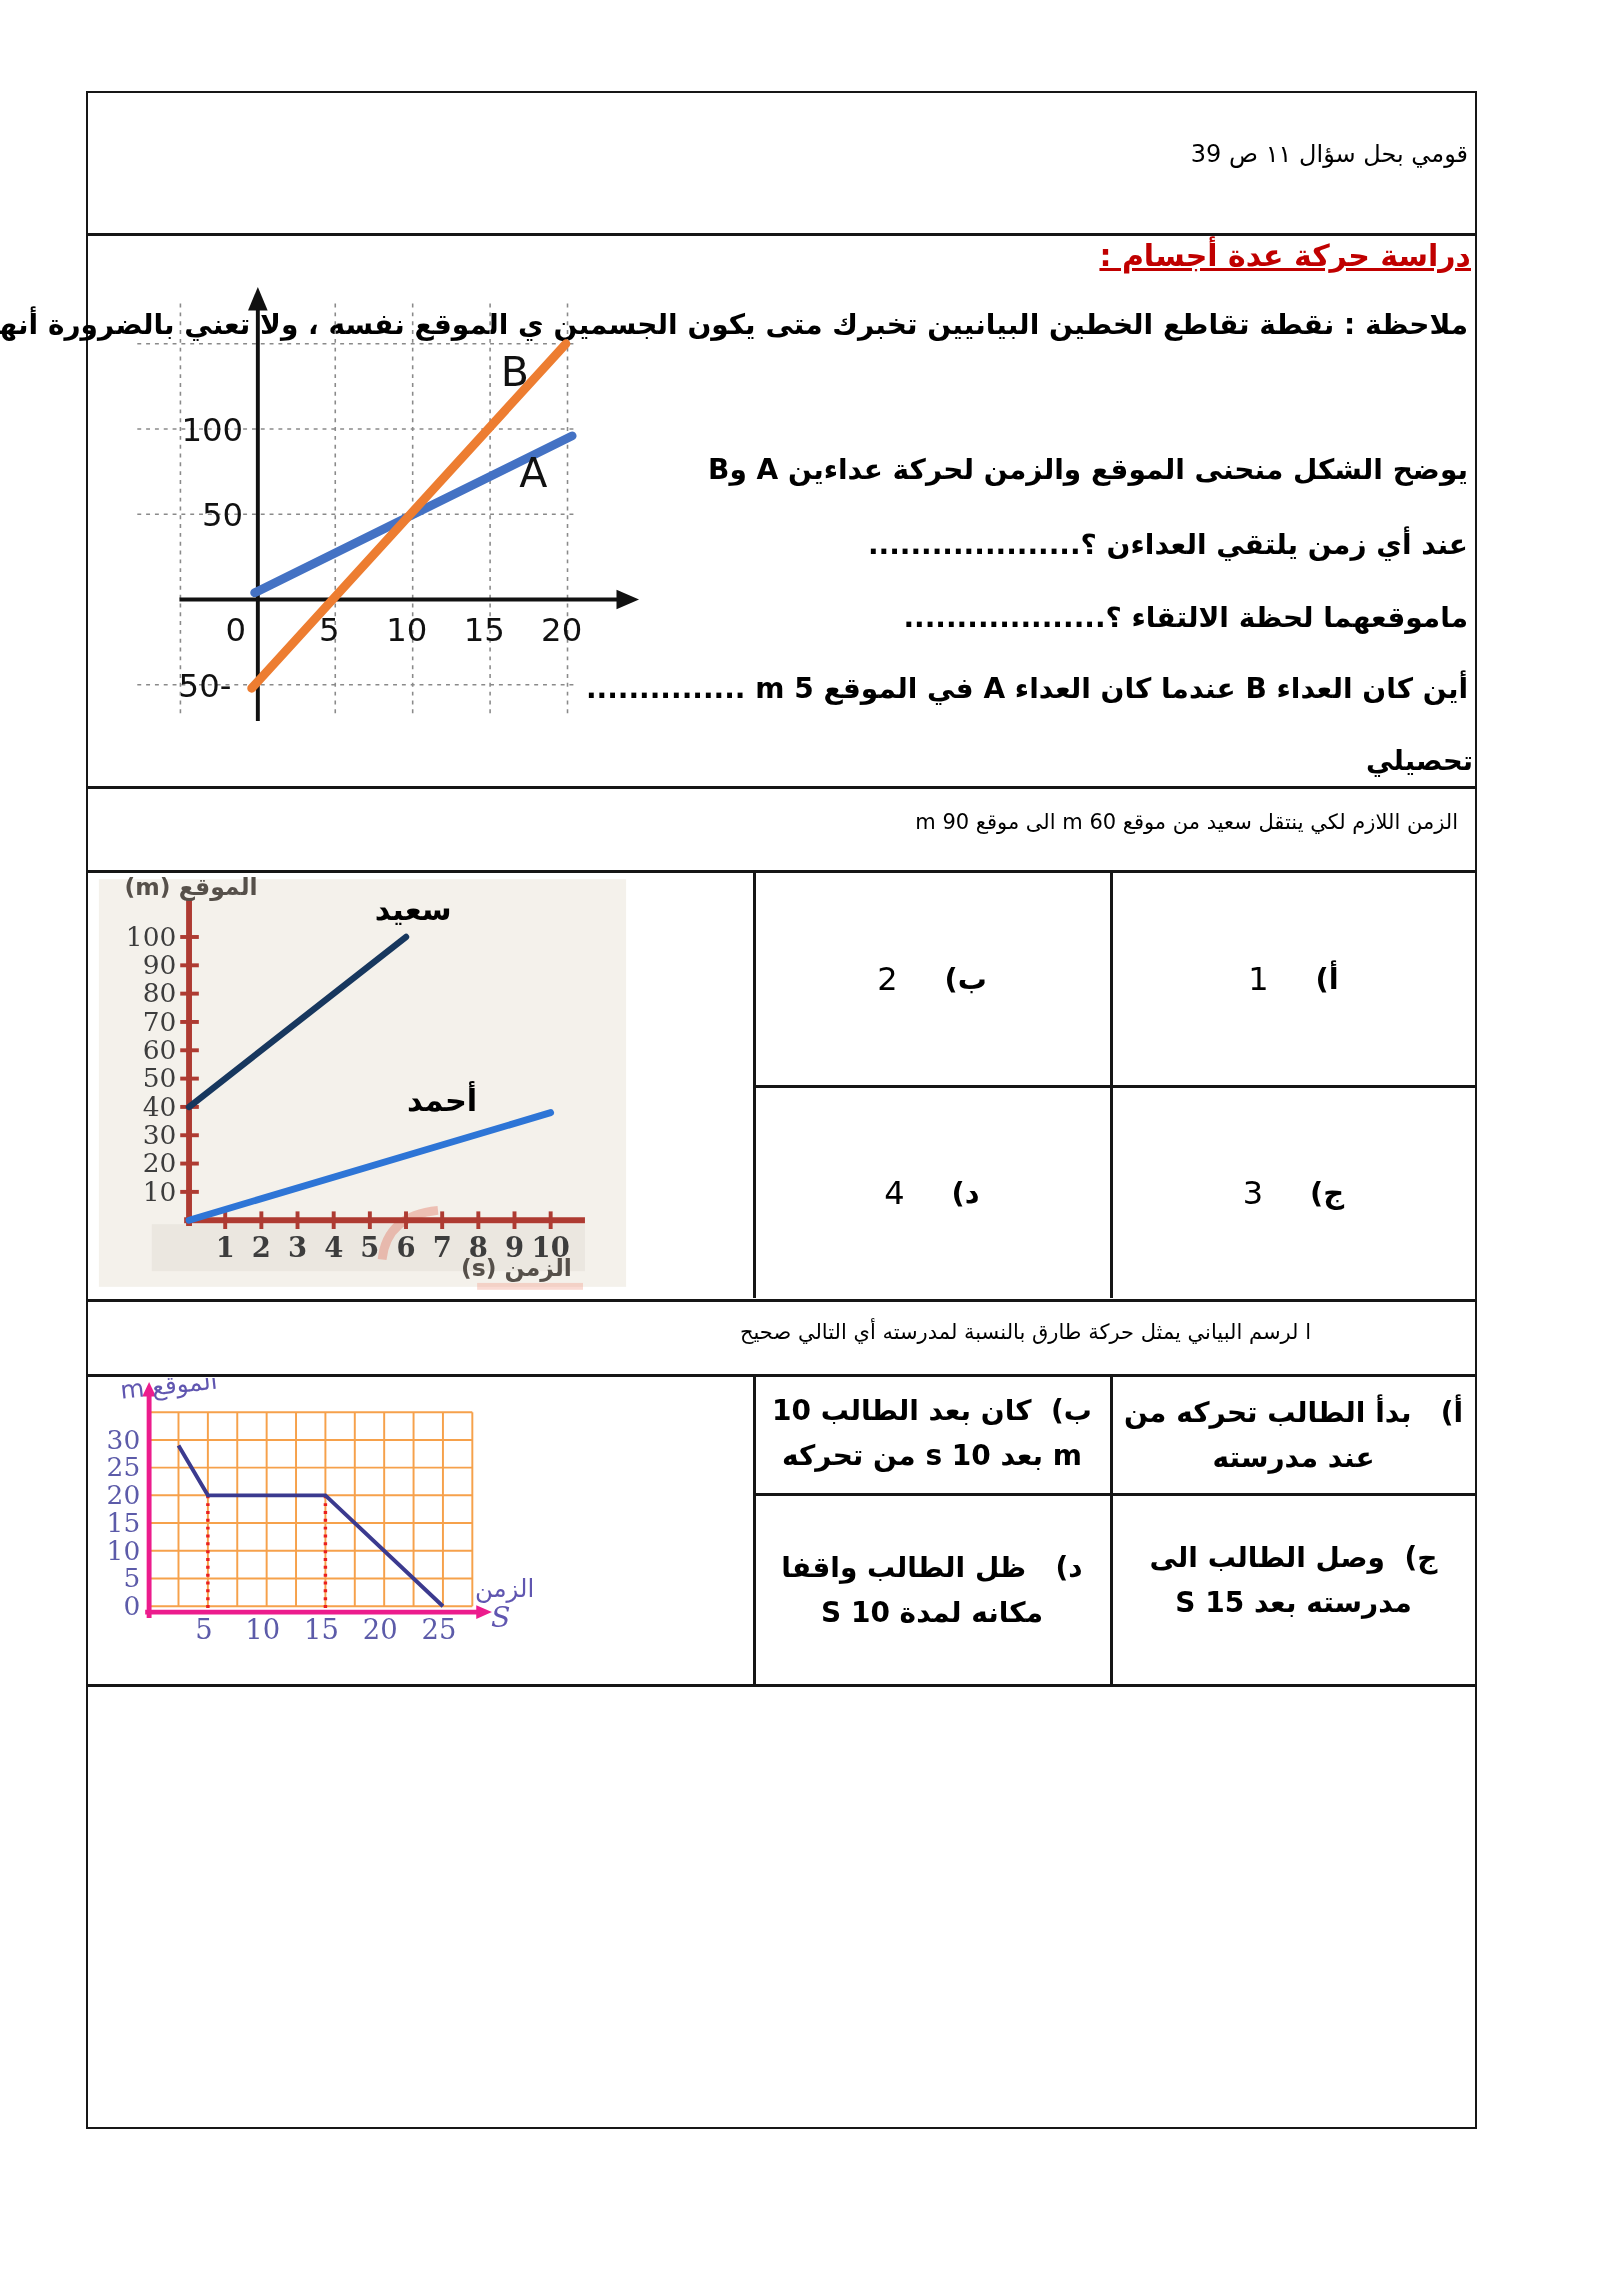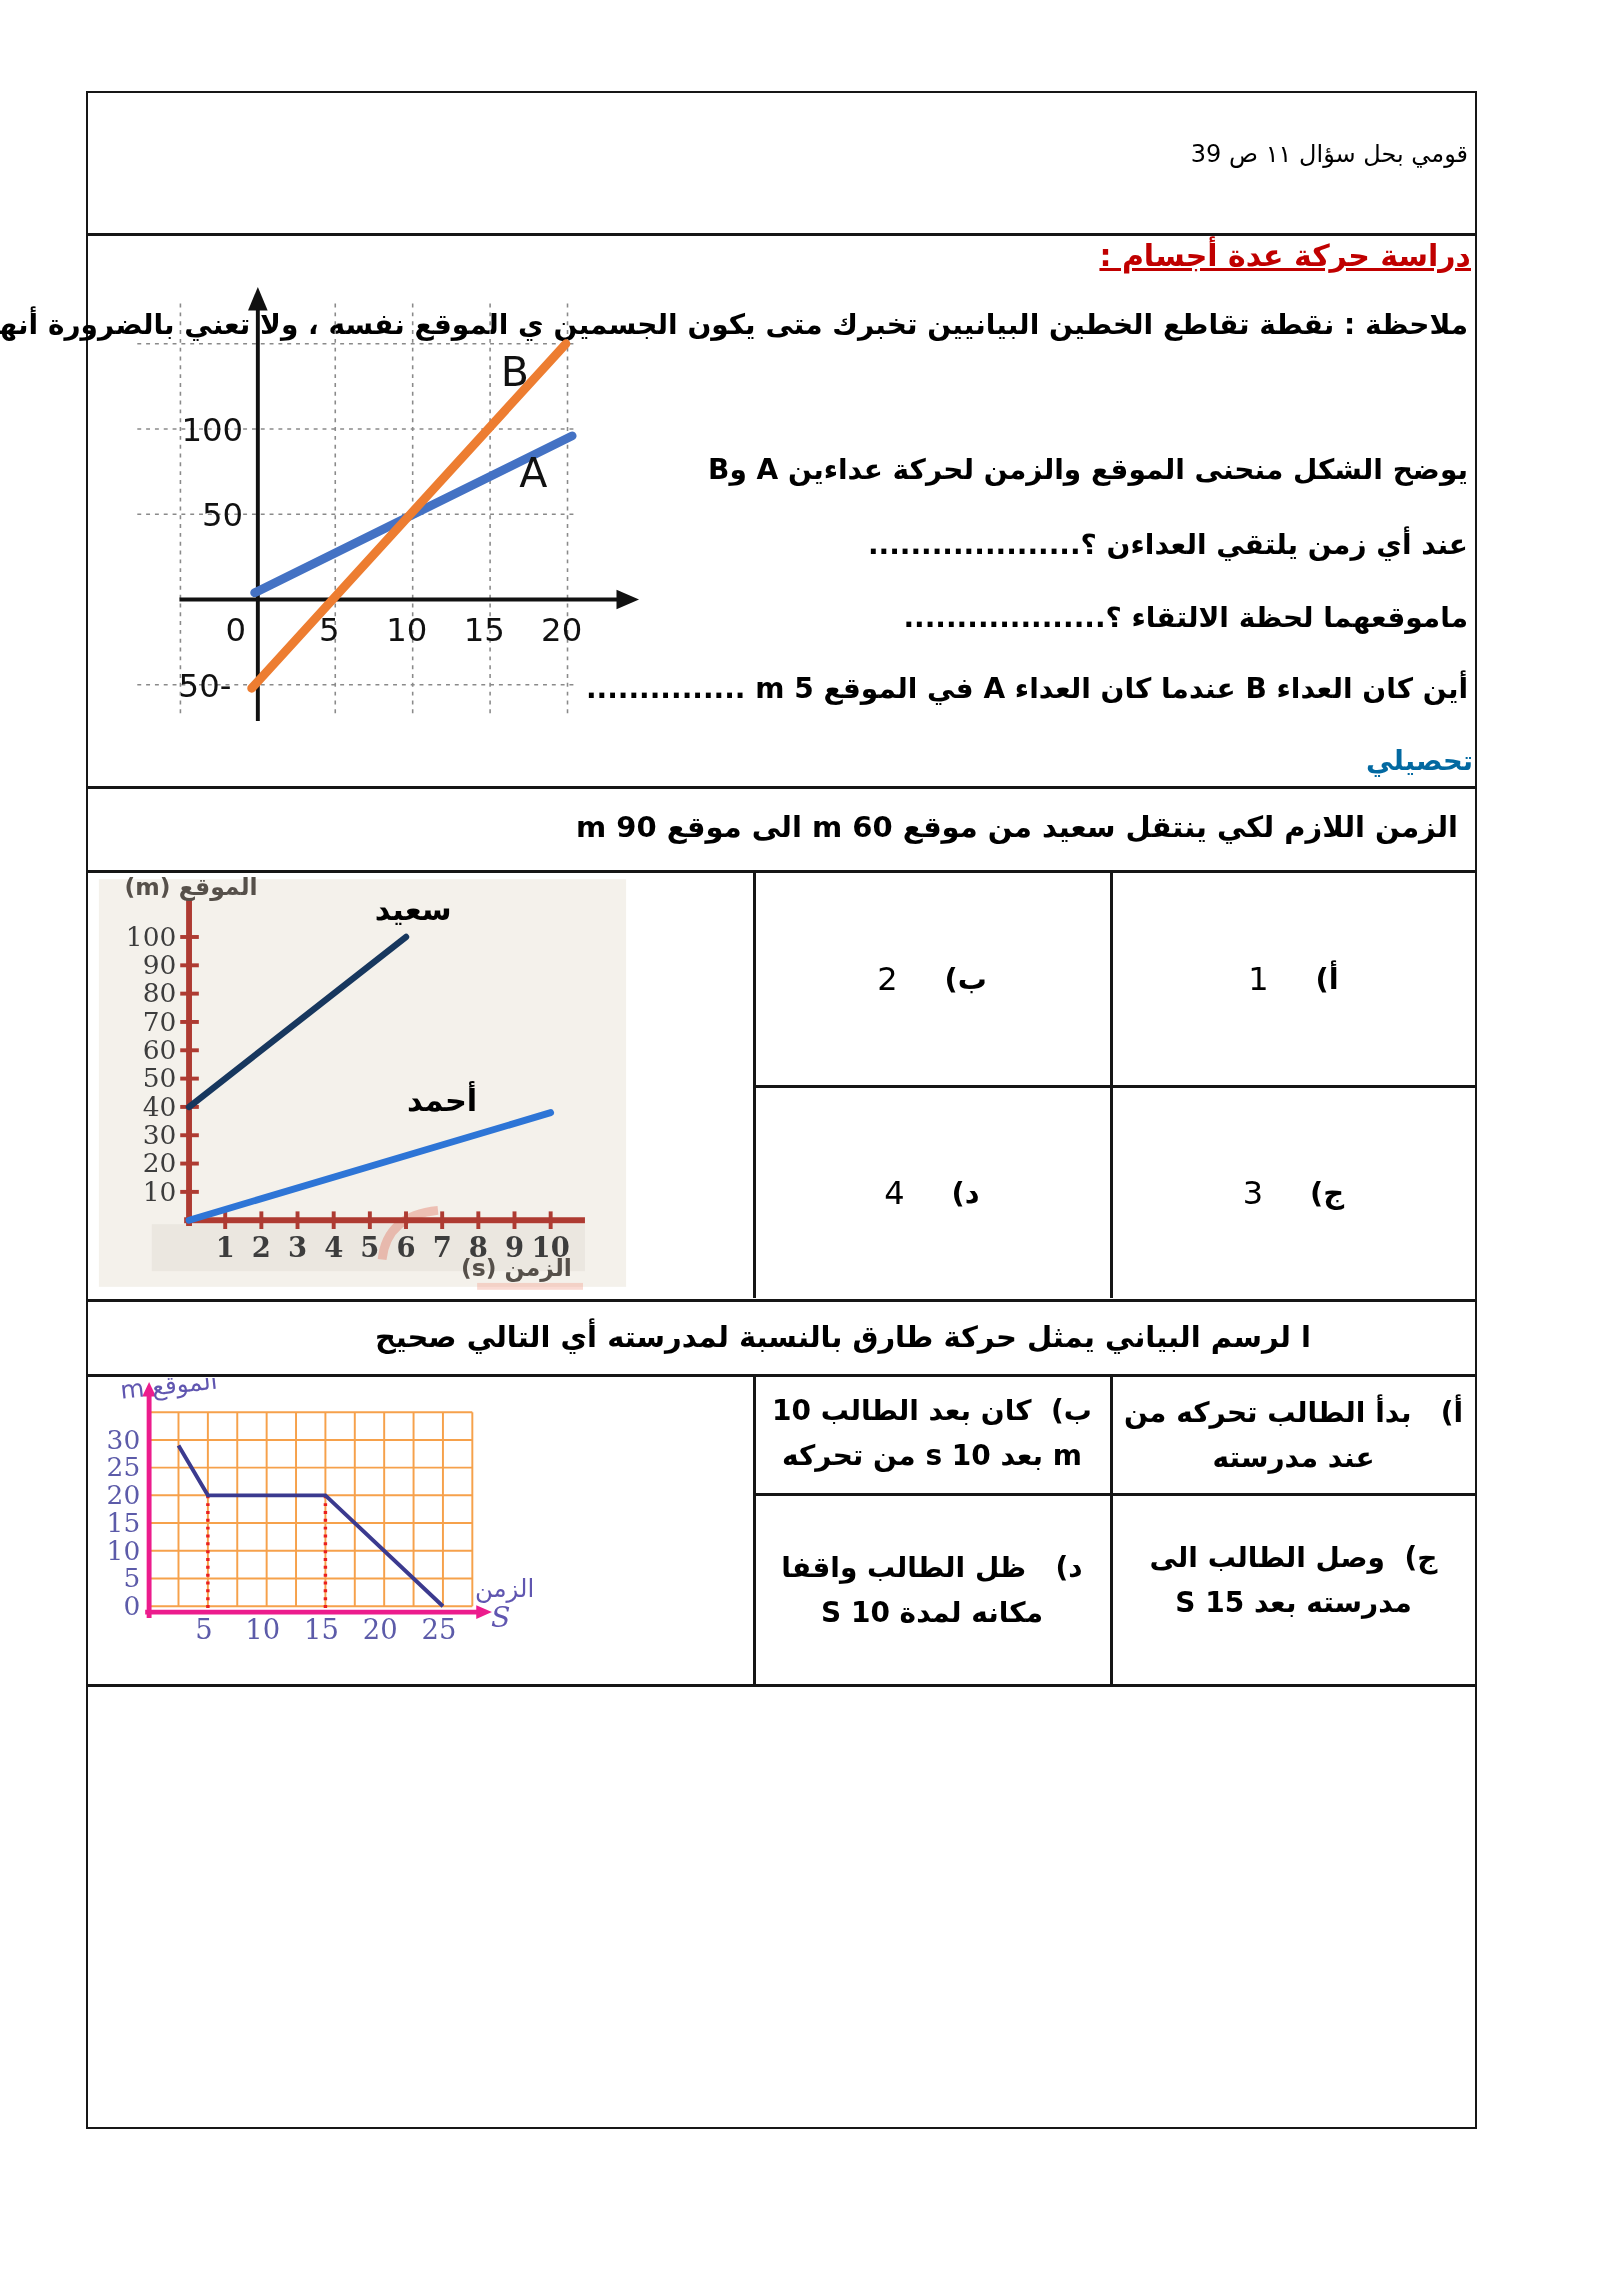--- a/index.html
+++ b/index.html
@@ -9,22 +9,22 @@
   .frame{position:absolute;left:86px;top:91px;width:1391px;height:2038px;border:2.9px solid #161616}
   .hline{position:absolute;left:86px;width:1391px;height:2.9px;background:#161616}
   .vline{position:absolute;width:2.9px;background:#161616}
   .mdiv{position:absolute;left:753px;width:724px;height:2.9px;background:#161616}
   .rtl{direction:rtl;text-align:right}
   .nowrap{white-space:nowrap}
   .t-row1{font-size:24px}
   .t-section{font-size:30px;color:#C00000;font-weight:bold;text-decoration:underline}
   .t-note{font-size:28px;font-weight:bold}
   .t-q{font-size:28px;font-weight:bold}
-  .t-red{font-size:27.4px;color:#0369a1;font-weight:bold}
-  .t-title{font-size:29px;font-weight:bold}
+  .t-red{font-size:27.4px;color:#000000;font-weight:bold}
+  .t-title{font-size:21px;font-weight:normal}
   .optnum{position:absolute;display:flex;direction:rtl;justify-content:center;align-items:center;gap:47px}
   .optnum .k{font-size:29px;font-weight:bold}
   .optnum .v{font-size:32px}
   .opttxt{position:absolute;display:flex;flex-direction:column;justify-content:center}
   .opttxt p{direction:rtl;text-align:center;font-size:28px;font-weight:bold;line-height:45px;padding:0 9.8px}
   svg text{font-family:"DejaVu Sans",sans-serif}
   svg .serif{font-family:"DejaVu Serif",serif}
 </style>
 </head>
 <body>

